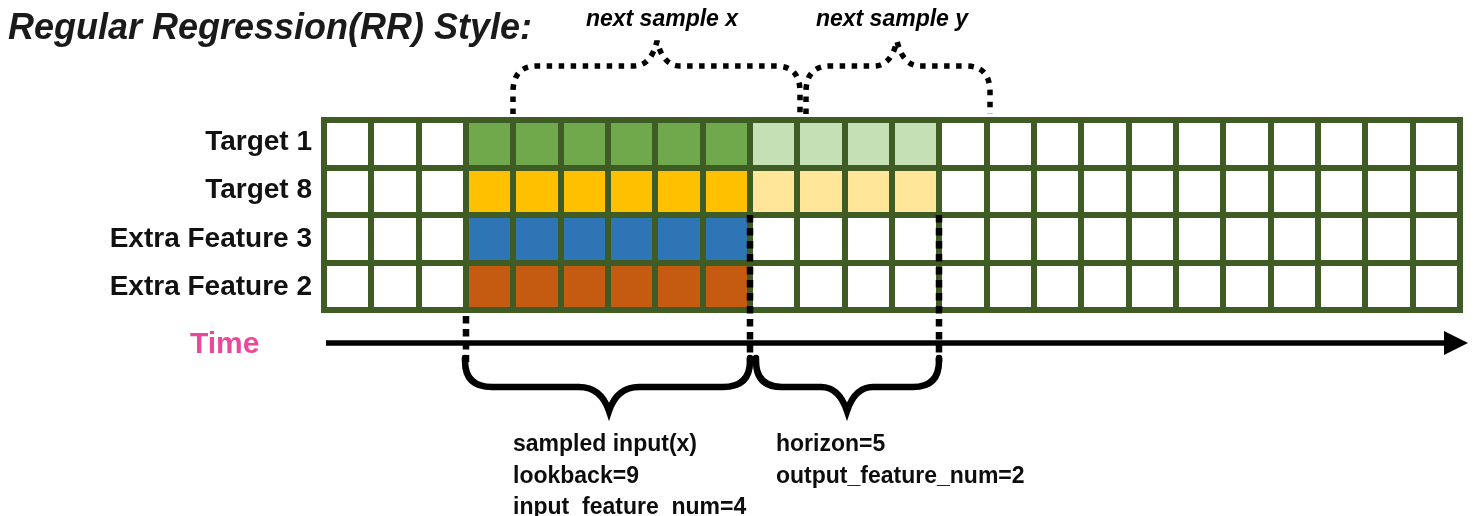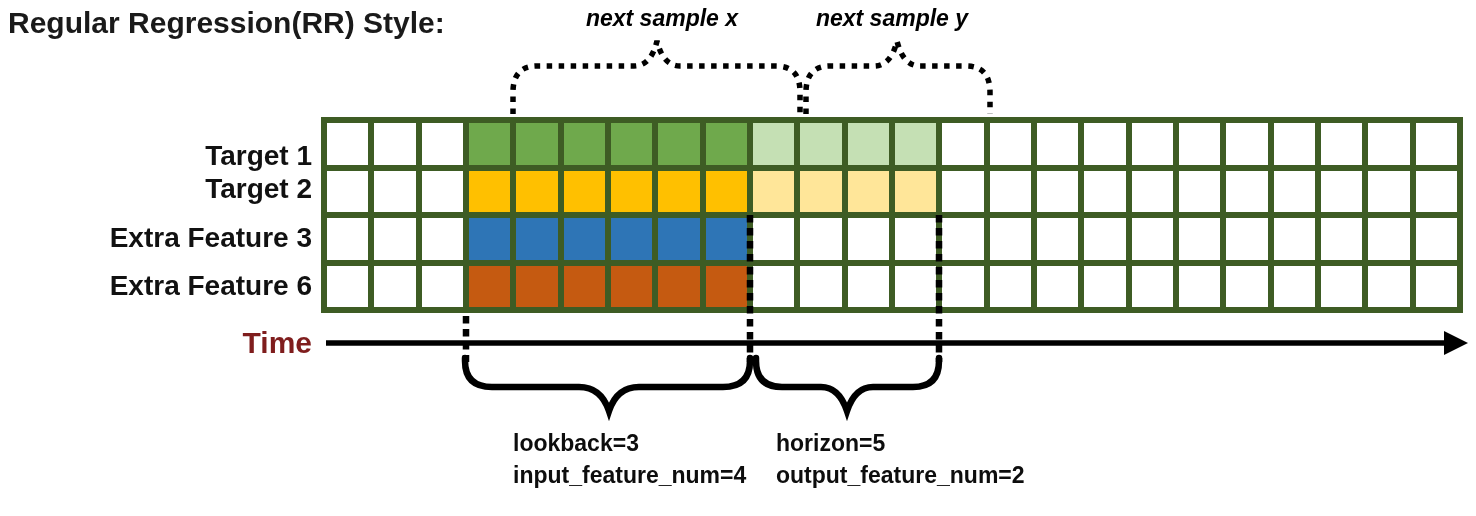--- a/index.html
+++ b/index.html
@@ -1,64 +1,64 @@
 <!DOCTYPE html>
 <html><head>
 <meta charset="utf-8">
 <style>
   html,body{margin:0;padding:0;background:#ffffff;}
   .canvas{
     position:relative;width:1476px;height:516px;background:#ffffff;
     font-family:"Liberation Sans",sans-serif;overflow:hidden;
   }
   .title{
-    position:absolute;left:8px;top:6px;font-size:30px;font-weight:700;color:#1a1a1a;
-    letter-spacing:0px;white-space:nowrap;
+    position:absolute;left:8px;top:6px;font-size:36px;font-weight:700;color:#1a1a1a;
+    letter-spacing:0px;white-space:nowrap;font-style:italic;
   }
   .top-label{
     position:absolute;top:5px;font-size:23px;font-style:italic;font-weight:700;color:#000;
     white-space:nowrap;transform:translateX(-50%);
   }
   .top-label.x{left:662px;}
   .top-label.y{left:892px;}
   svg.overlay{position:absolute;left:0;top:0;pointer-events:none;}
   .row-label{
     position:absolute;left:0;width:312px;text-align:right;font-size:28px;font-weight:700;
     color:#111;white-space:nowrap;line-height:48px;height:48px;
   }
   .grid{
     position:absolute;left:321px;top:117px;width:1142px;height:196px;
     display:grid;grid-template-rows:repeat(4,1fr);gap:6px;padding:6px;box-sizing:border-box;
   }
   .cell{width:100%;height:100%;}
   .time-label{
-    position:absolute;left:190px;top:326px;width:122px;text-align:right;
-    font-size:30px;font-weight:700;color:#7f1d1d;
+    position:absolute;left:190px;top:326px;width:122px;
+    font-size:30px;font-weight:700;color:#ec4899;
   }
   .bottom-text{
     position:absolute;top:428px;font-size:23px;font-weight:600;color:#0d0d0d;
     line-height:31.5px;white-space:nowrap;
   }
   .bottom-text.left{left:513px;}
   .bottom-text.right{left:776px;}
 </style>
 </head>
 <body>
 
 <div class="canvas">
 
   <div class="title">Regular Regression(RR) Style:</div>
 
   <div class="top-label x">next sample x</div>
   <div class="top-label y">next sample y</div>
 
-  <div class="row-label" style="top:132px">Target 1</div>
-  <div class="row-label" style="top:165px">Target 2</div>
+  <div class="row-label" style="top:117px">Target 1</div>
+  <div class="row-label" style="top:165px">Target 8</div>
   <div class="row-label" style="top:214px">Extra Feature 3</div>
-  <div class="row-label" style="top:262px">Extra Feature 6</div>
+  <div class="row-label" style="top:262px">Extra Feature 2</div>
 
   <div class="grid" id="grid" style="background: rgb(62, 92, 36); grid-template-columns: repeat(24, 1fr);">
       <div class="cell" style="background: rgb(255, 255, 255);"></div>
       <div class="cell" style="background: rgb(255, 255, 255);"></div>
       <div class="cell" style="background: rgb(255, 255, 255);"></div>
       <div class="cell" style="background: rgb(111, 169, 76);"></div>
       <div class="cell" style="background: rgb(111, 169, 76);"></div>
       <div class="cell" style="background: rgb(111, 169, 76);"></div>
       <div class="cell" style="background: rgb(111, 169, 76);"></div>
       <div class="cell" style="background: rgb(111, 169, 76);"></div>
@@ -166,21 +166,22 @@
 
     <line x1="326" y1="343" x2="1446" y2="343" stroke="#000" stroke-width="5.5"></line>
     <polygon points="1444,331 1468,343 1444,355" fill="#000"></polygon>
 
     <path d="M 465 358 L 465 361 Q 465 387 492 387 L 579 387 Q 601 387 609 411 Q 617 387 639 387 L 723 387 Q 750 387 750 361 L 750 358" fill="none" stroke="#000" stroke-width="6.5" stroke-linecap="round"></path>
 
     <path d="M 756 358 L 756 361 Q 756 387 782 387 L 821 387 Q 839 387 847 411 Q 855 387 873 387 L 913 387 Q 939 387 939 361 L 939 358" fill="none" stroke="#000" stroke-width="6.5" stroke-linecap="round"></path>
   </svg>
 
   <div class="bottom-text left">
-    <div>lookback=3</div>
+    <div>sampled input(x)</div>
+    <div>lookback=9</div>
     <div>input_feature_num=4</div>
   </div>
   <div class="bottom-text right">
     <div>horizon=5</div>
     <div>output_feature_num=2</div>
   </div>
 
 </div>
 
 </body></html>

